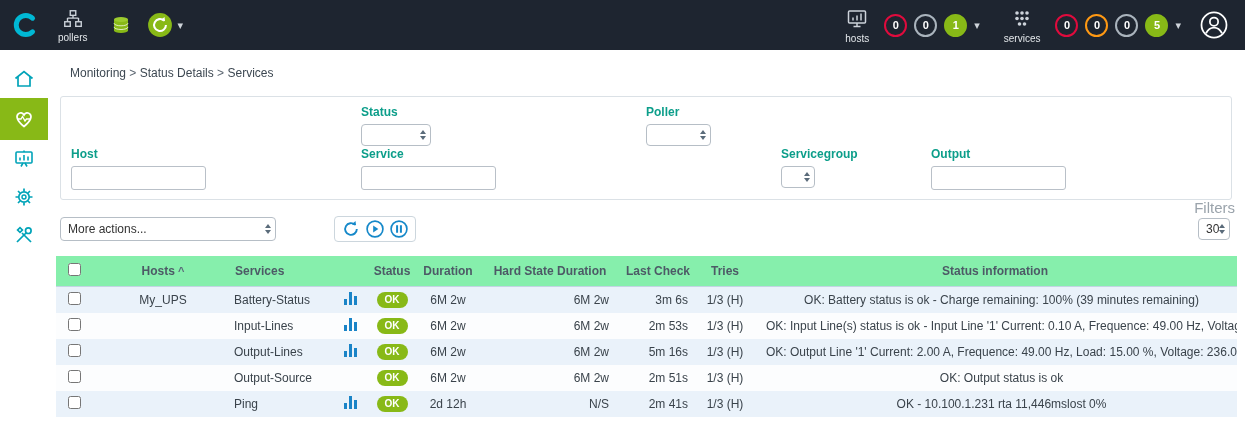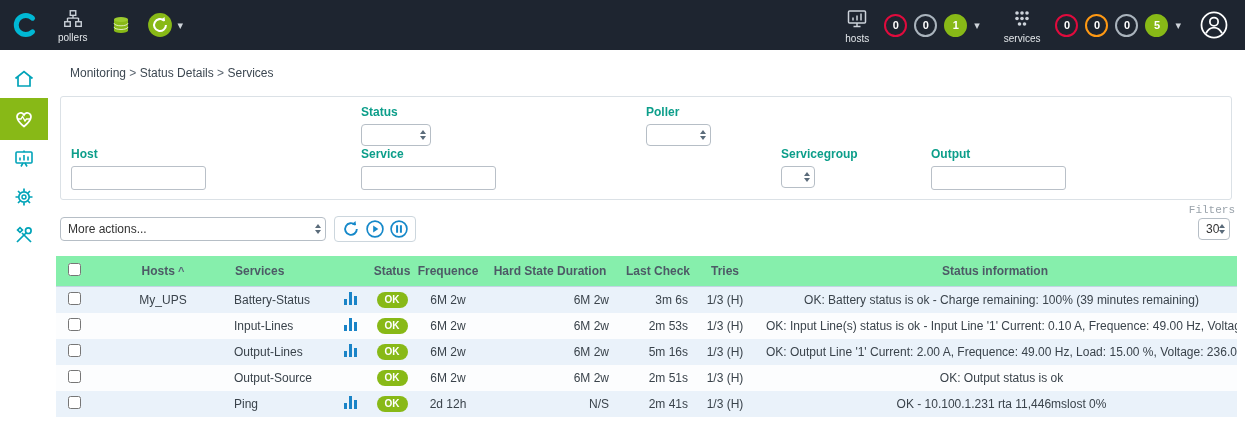--- a/index.html
+++ b/index.html
@@ -53,25 +53,25 @@
        cursor:pointer;box-sizing:border-box;}
   .sel-arr{position:absolute;right:4px;top:50%;transform:translateY(-50%);
            display:flex;flex-direction:column;gap:2px;}
   .sel-arr b{width:0;height:0;border-left:3.5px solid transparent;border-right:3.5px solid transparent;
              border-bottom:4px solid #5a6b7a;display:block;}
   .sel-arr i{width:0;height:0;border-left:3.5px solid transparent;border-right:3.5px solid transparent;
              border-top:4px solid #5a6b7a;display:block;}
   .txt{height:24px;border:1px solid #b9c0c8;border-radius:3px;background:#fff;
        font-size:12px;padding:0 6px;box-sizing:border-box;font-family:"Liberation Sans",sans-serif;}
   .w135{width:135px;} .w70{width:70px;} .w65{width:65px;} .w34{width:34px;padding:0 14px 0 4px;}
-  .filters-caption{position:absolute;right:-4px;bottom:-17px;font-size:11px;color:#9aa3ab;font-family:Liberation Mono, monospace;}
+  .filters-caption{position:absolute;right:-4px;bottom:-17px;font-size:15px;color:#9aa3ab;}
 
   
   .actionbar{position:absolute;left:12px;top:166px;width:1170px;height:28px;}
-  .more-actions{position:absolute;left:0;top:1px;width:266px;height:24px;}
+  .more-actions{position:absolute;left:0;top:1px;width:216px;height:24px;}
   .icon-group{position:absolute;left:274px;top:0;display:flex;align-items:center;gap:4px;
               border:1px solid #ccd6dd;border-radius:4px;padding:2px 6px;background:#fff;}
   .act-icon{display:flex;align-items:center;justify-content:center;cursor:pointer;}
   .pagesize{position:absolute;right:0;top:2px;width:32px;height:22px;}
 
   
   .table-wrap{position:absolute;left:8px;top:206px;width:1181px;}
   table{border-collapse:collapse;width:1181px;table-layout:fixed;font-size:12px;color:#3a434b;}
   thead th{background:#86efac;color:#4d5a66;font-weight:bold;height:28px;
            border-bottom:1px solid #c3d4e3;text-align:center;cursor:pointer;}
@@ -319,21 +319,21 @@
       <table>
         <thead>
           <tr>
             <th class="c-cb">
               <input type="checkbox" style="">
             </th>
           <th class="c-host">Hosts<span class="sort"> ^</span></th>
               <th class="c-svc">Services</th>
               <th class="c-chart"></th>
               <th class="c-status">Status</th>
-              <th class="c-dur">Frequence</th>
+              <th class="c-dur">Duration</th>
               <th class="c-hard">Hard State Duration</th>
               <th class="c-last">Last Check</th>
               <th class="c-tries">Tries</th>
               <th class="c-info">Status information</th>
             </tr>
         </thead>
         <tbody>
             <tr class="odd">
               <td class="c-cb"><input type="checkbox" style=""></td>
               <td class="c-host">My_UPS</td>

